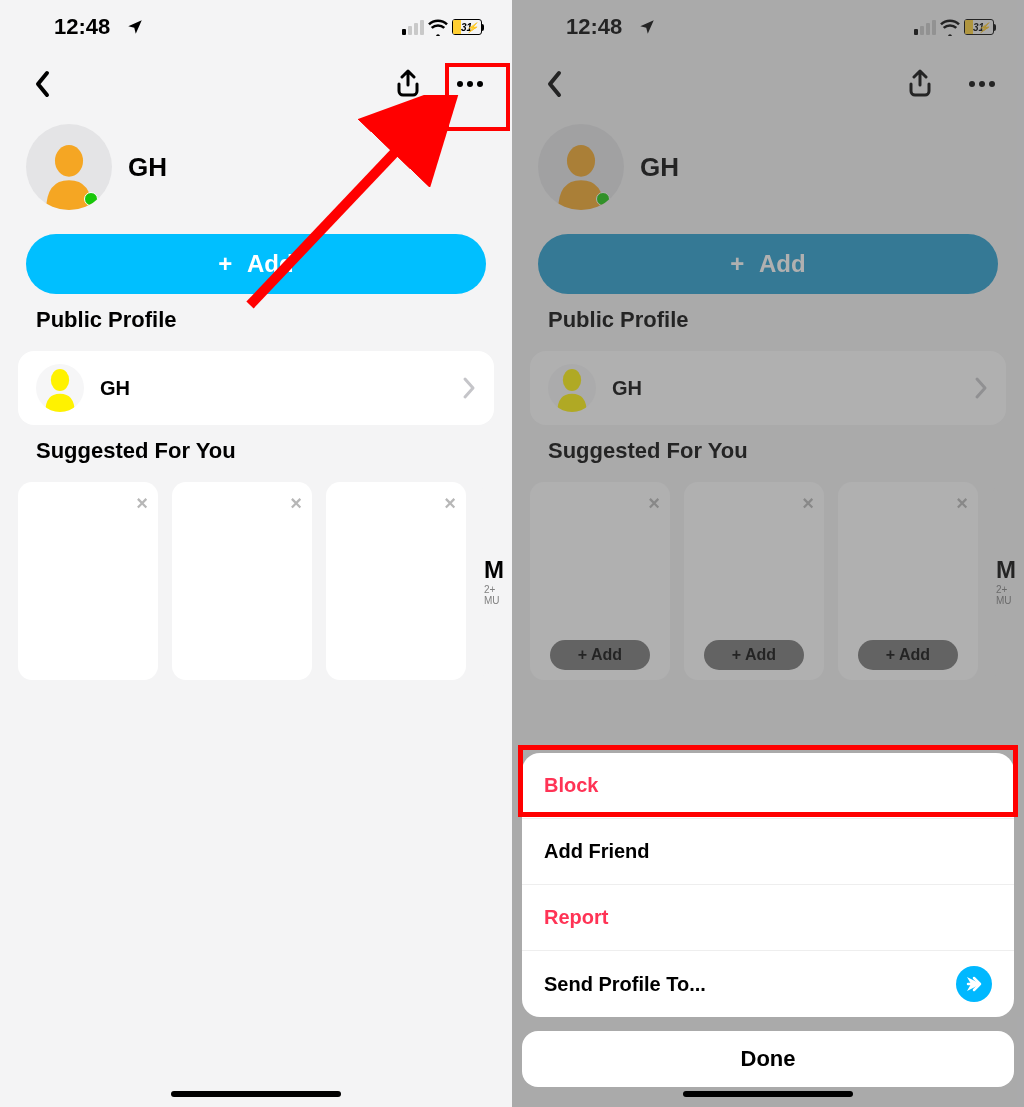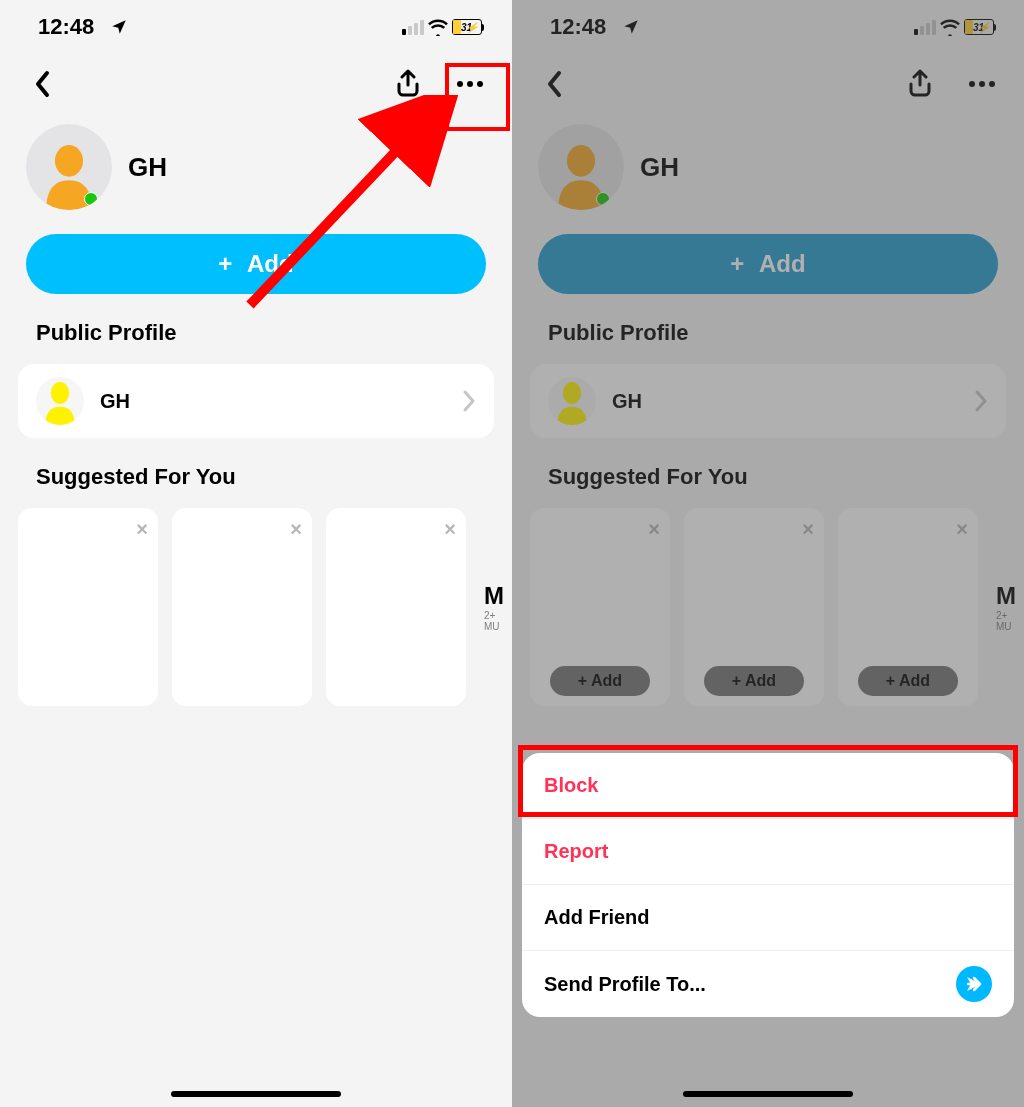--- a/index.html
+++ b/index.html
@@ -1,21 +1,21 @@
 <!DOCTYPE html>
 <html><head>
 <meta charset="utf-8">
 <style>
   * { box-sizing: border-box; margin: 0; padding: 0; font-family: -apple-system, BlinkMacSystemFont, "Segoe UI", Helvetica, Arial, sans-serif; }
   body { width: 1024px; height: 1107px; background: #fff; display: flex; position: relative; }
   .screen { width: 512px; height: 1107px; position: relative; background: #f4f4f5; overflow: hidden; }
   .screen.dimmed::after { content: ""; position: absolute; inset: 0; background: rgba(80,80,80,0.45); z-index: 5; pointer-events: none; }
   
   .status-bar { height: 54px; display: flex; align-items: center; justify-content: space-between; padding: 0 28px 0 38px; font-weight: 600; font-size: 22px; }
-  .status-left { display: flex; align-items: center; gap: 16px; }
+  .status-left { display: flex; align-items: center; gap: 16px; margin-left: 16px; }
   .status-right { display: flex; align-items: center; gap: 3px; font-style: italic; }
   .signal-bars { display: inline-flex; align-items: flex-end; gap: 2px; }
   .signal-bars span { width: 4px; background: #c9c9c9; border-radius: 1px; }
   .signal-bars span:nth-child(1){ height: 6px; background:#000; }
   .signal-bars span:nth-child(2){ height: 9px; }
   .signal-bars span:nth-child(3){ height: 12px; }
   .signal-bars span:nth-child(4){ height: 15px; }
   .battery { display:flex; align-items:center; }
   .battery-body { width: 30px; height: 16px; border: 1.5px solid #000; border-radius: 3px; position: relative; display:flex; align-items:center; }
   .battery-cap { width: 2.5px; height: 7px; background:#000; border-radius: 0 2px 2px 0; }
@@ -28,21 +28,21 @@
   .icon-btn { width:44px; height:44px; display:flex; align-items:center; justify-content:center; }
   
   .profile-head { display:flex; align-items:center; gap: 16px; padding: 10px 26px 8px 26px; }
   .avatar-lg { width: 86px; height: 86px; border-radius: 50%; background: #e4e4e6; position: relative; display:flex; align-items:flex-end; justify-content:center; overflow:hidden; }
   .avatar-lg .dot { position:absolute; width:14px; height:14px; border-radius:50%; background:#18c70a; border:1px solid #fff; bottom:4px; right:14px; }
   .profile-name { font-size: 26px; font-weight: 700; }
   
   .add-btn { margin: 16px 26px 0 26px; height: 60px; border-radius: 30px; background: #00BFFF; color:#fff; display:flex; align-items:center; justify-content:center; font-size: 24px; font-weight: 700; gap:4px;}
   .dimmed .add-btn { background:#1f9bce; }
   
-  .sect-title { padding: 26px 36px 10px 36px; font-size: 22px; font-weight: 700; }
+  .sect-title { padding: 13px 36px 10px 36px; font-size: 22px; font-weight: 700; }
   
   .pp-card { margin: 8px 18px 0 18px; background:#fff; border-radius: 16px; height: 74px; display:flex; align-items:center; padding: 0 18px; gap: 16px; }
   .avatar-sm { width:48px; height:48px; border-radius:50%; background:#f6f6f7; display:flex; align-items:flex-end; justify-content:center; overflow:hidden; }
   .pp-name { flex:1; font-size:20px; font-weight:600; }
   
   .sugg-row { display:flex; gap: 14px; padding: 8px 0 0 18px; }
   .sugg-card { width: 140px; height: 198px; background:#fff; border-radius: 14px; position:relative; flex-shrink:0; display:flex; flex-direction:column; justify-content:flex-end; align-items:center; padding-bottom:10px; }
   .sugg-x { position:absolute; top:10px; right:10px; color:#b7b7b7; font-size:20px; font-weight:700; }
   .sugg-partial { width:32px; height:198px; background:#f4f4f5; border-radius: 14px 0 0 14px; position:relative; display:flex; flex-direction:column; justify-content:center; align-items:flex-start; padding-left:4px; flex-shrink:0; }
   .sugg-peek-l { font-size:24px; font-weight:700; }
@@ -276,32 +276,35 @@
     <div class="sugg-partial">
       <span class="sugg-peek-l">M</span>
       <span class="sugg-peek-s">2+ MU</span>
     </div>
   </div>
 
   <div class="sheet">
     <div class="sheet-row destructive">
         <span>Block</span>
       </div>
+    <div class="sheet-row">
+        <span>Add Friend</span>
+      </div>
     <div class="sheet-row destructive">
         <span>Report</span>
-      </div>
-    <div class="sheet-row">
-        <span>Add Friend</span>
       </div>
     <div class="sheet-row">
       <span>Send Profile To...</span>
       <span class="send-icon">
         <svg width="18" height="18" viewBox="0 0 18 18">
             <path d="M3 9 L15 9 M9 3 L15 9 L9 15" stroke="#fff" stroke-width="2.5" fill="none" stroke-linecap="round" stroke-linejoin="round" transform="rotate(0 9 9)"></path>
             <path d="M2 2 L16 9 L2 16 L6 9 Z" fill="#fff"></path>
           </svg>
       </span>
     </div>
   </div>
   <div class="red-sheet-box" style="bottom:290px;"></div>
+  <div class="done-btn">
+      <span>Done</span>
+    </div>
 
   <div class="home-ind"></div>
 </div>
 
 </body></html>

